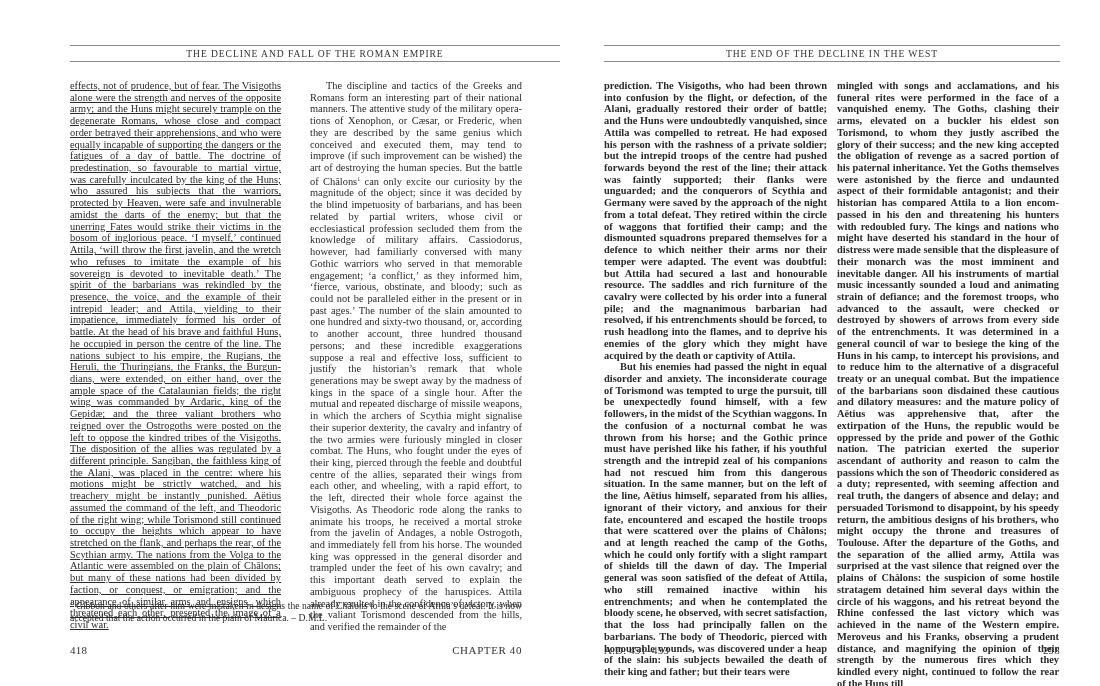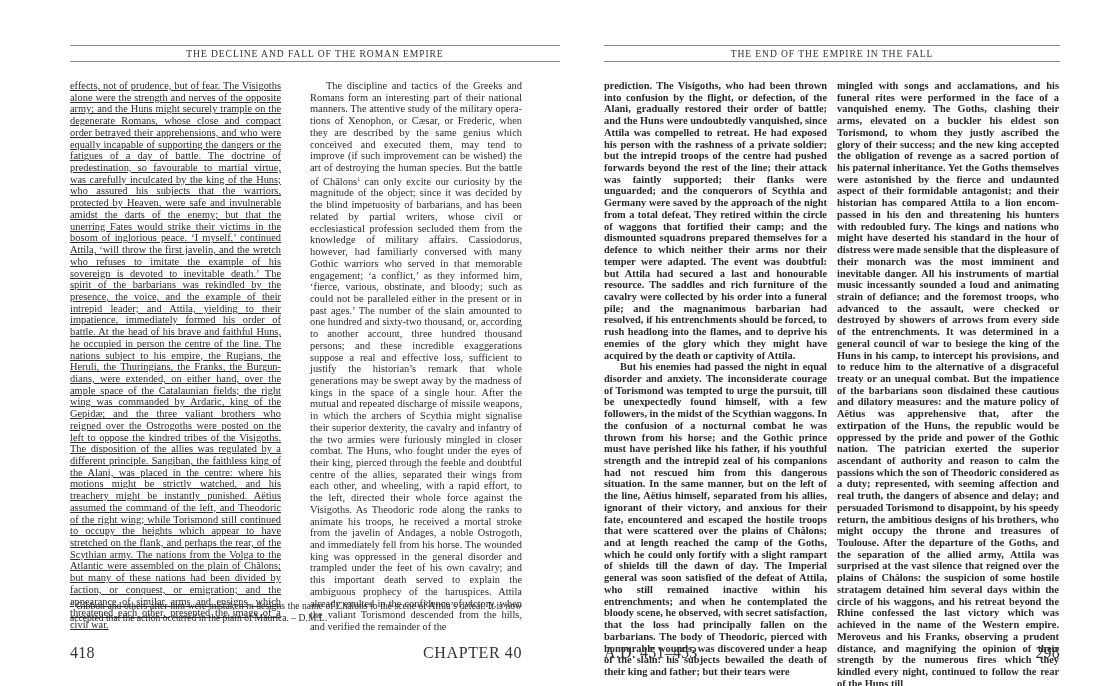--- a/index.html
+++ b/index.html
@@ -19,21 +19,21 @@
   .page.left .col.c2 { left: 240px; width: 212px; }
   .page.right .col.c1 { left: 0; width: 223px; font-weight: bold; }
   .page.right .col.c2 { left: 233px; width: 222px; font-weight: bold; }
   .col p { margin: 0; }
   .col p.indent { text-indent: 16px; }
   .col p.noindent { text-indent: 0; }
   .footnote { position: absolute; top: 598px; left: 0; width: 452px; font-size: 9.6px; line-height: 11.6px;
               text-align: justify; color: #2a2a2a; }
   .footnote sup { font-size: 6px; vertical-align: 4px; margin-right: 3px; }
   .sup { font-size: 6px; vertical-align: 4px; }
-  .folio { position: absolute; top: 644px; font-size: 16px; color: #333; letter-spacing: 0.2px; }
+  .folio { position: absolute; top: 644px; font-size: 11px; color: #333; letter-spacing: 0.2px; }
   .page.left .folio.num { left: 0; }
   .page.left .folio.label { right: 38px; letter-spacing: 0.6px; }
   .page.right .folio.label { left: 0; }
   .page.right .folio.num { right: 0; }
 </style>
 </head>
 <body>
 
 <div class="page left">
   <div class="running-head">
@@ -49,21 +49,21 @@
   </div>
   <div class="footnote">
     <sup>1</sup><span>Gibbon and others after him were mistaken in designs the name of Châlons to the scene of Attila’s defeat. It is now accepted that the action occurred in the plain of Maurica. – D.M.L.</span>
   </div>
   <div class="folio num">418</div>
   <div class="folio label">CHAPTER 40</div>
 </div>
 
 <div class="page right">
   <div class="running-head">
-    <span>THE END OF THE EMPIRE IN THE FALL</span>
+    <span>THE END OF THE DECLINE IN THE WEST</span>
   </div>
   <div class="cols">
     <div class="col c1">
       <p class="noindent">prediction. The Visigoths, who had been thrown into confusion by the flight, or defection, of the Alani, gradually restored their order of battle; and the Huns were undoubtedly vanquished, since Attila was compelled to retreat. He had exposed his person with the rashness of a private soldier; but the intrepid troops of the centre had pushed forwards beyond the rest of the line; their attack was faintly supported; their flanks were unguarded; and the conquerors of Scythia and Germany were saved by the approach of the night from a total defeat. They retired within the circle of waggons that fortified their camp; and the dismounted squadrons prepared themselves for a defence to which neither their arms nor their temper were adapted. The event was doubtful: but Attila had secured a last and honourable resource. The saddles and rich furniture of the cavalry were collected by his order into a funeral pile; and the magnanimous barbarian had resolved, if his entrenchments should be forced, to rush headlong into the flames, and to deprive his enemies of the glory which they might have acquired by the death or captivity of Attila.</p>
       <p class="indent">But his enemies had passed the night in equal disorder and anxiety. The inconsiderate courage of Torismond was tempted to urge the pursuit, till be unexpectedly found himself, with a few followers, in the midst of the Scythian waggons. In the confusion of a nocturnal combat he was thrown from his horse; and the Gothic prince must have perished like his father, if his youthful strength and the intrepid zeal of his companions had not rescued him from this dangerous situation. In the same manner, but on the left of the line, Aëtius himself, separated from his allies, ignorant of their victory, and anxious for their fate, encountered and escaped the hostile troops that were scattered over the plains of Châlons; and at length reached the camp of the Goths, which he could only fortify with a slight rampart of shields till the dawn of day. The Imperial general was soon satisfied of the defeat of Attila, who still remained inactive within his entrenchments; and when he contemplated the bloody scene, he observed, with secret satisfaction, that the loss had principally fallen on the barbarians. The body of Theodoric, pierced with honourable wounds, was discovered under a heap of the slain: his subjects bewailed the death of their king and father; but their tears were</p>
     </div>
     <div class="col c2">
       <p class="noindent">mingled with songs and acclamations, and his funeral rites were performed in the face of a vanquished enemy. The Goths, clashing their arms, elevated on a buckler his eldest son Torismond, to whom they justly ascribed the glory of their success; and the new king accepted the obligation of revenge as a sacred portion of his paternal inheritance. Yet the Goths themselves were astonished by the fierce and undaunted aspect of their formidable antagonist; and their historian has compared Attila to a lion encom­passed in his den and threatening his hunters with redoubled fury. The kings and nations who might have deserted his standard in the hour of distress were made sensible that the displeasure of their monarch was the most imminent and inevitable danger. All his instruments of martial music incessantly sounded a loud and animating strain of defiance; and the foremost troops, who advanced to the assault, were checked or destroyed by showers of arrows from every side of the entrenchments. It was determined in a general council of war to besiege the king of the Huns in his camp, to intercept his provisions, and to reduce him to the alternative of a disgraceful treaty or an unequal combat. But the impatience of the barbarians soon disdained these cautious and dila­tory measures: and the mature policy of Aëtius was apprehensive that, after the extirpation of the Huns, the republic would be oppressed by the pride and power of the Gothic nation. The patrician exerted the superior ascendant of authority and reason to calm the passions which the son of Theodoric considered as a duty; represented, with seeming affection and real truth, the dangers of absence and delay; and persuaded Torismond to disappoint, by his speedy return, the ambitious designs of his brothers, who might occupy the throne and treasures of Toulouse. After the departure of the Goths, and the separation of the allied army, Attila was surprised at the vast silence that reigned over the plains of Châlons: the suspicion of some hostile stratagem detained him several days within the circle of his waggons, and his retreat beyond the Rhine confessed the last victory which was achieved in the name of the Western empire. Meroveus and his Franks, observing a prudent distance, and magnifying the opinion of their strength by the numerous fires which they kindled every night, continued to follow the rear of the Huns till</p>
     </div>
   </div>

